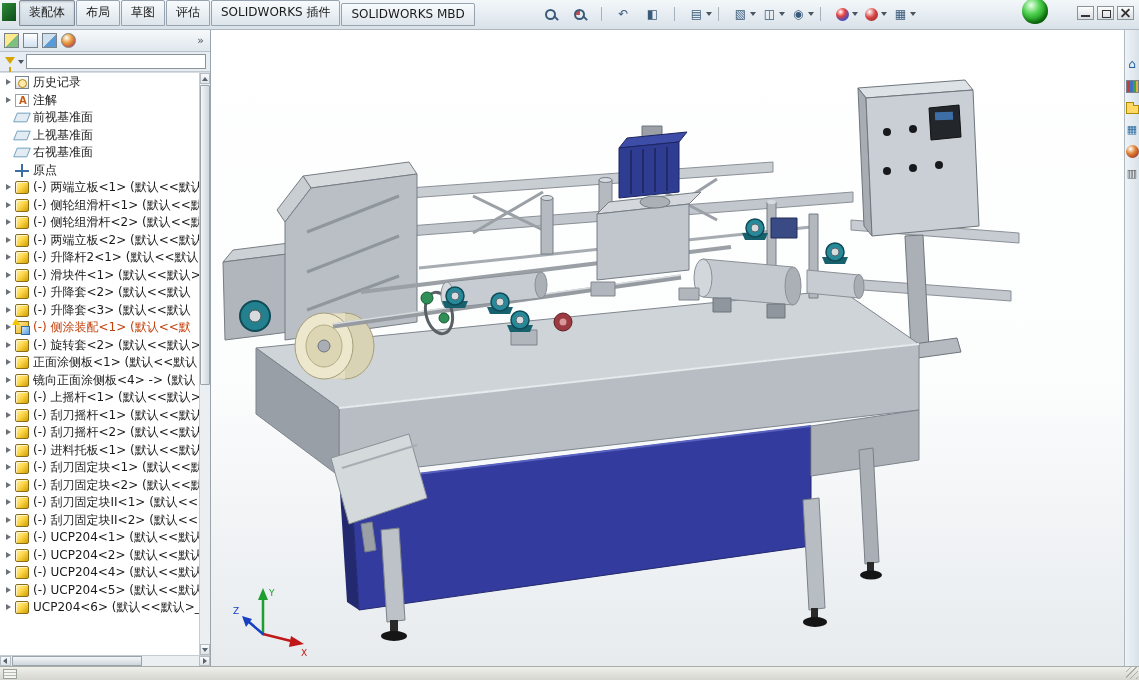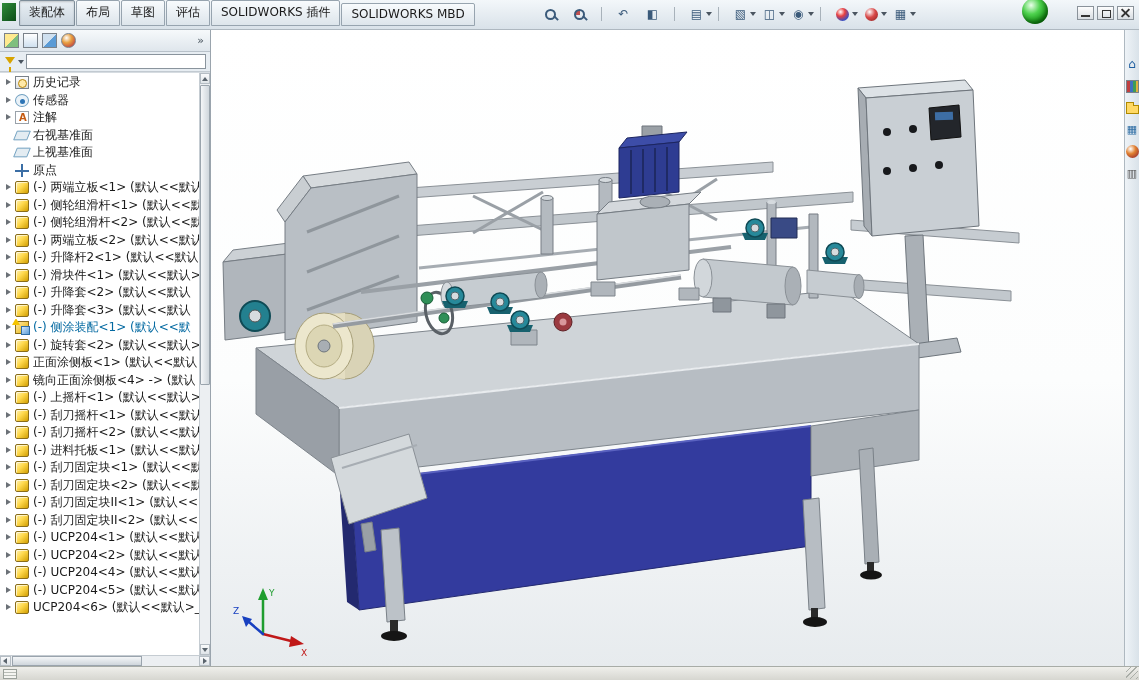--- a/index.html
+++ b/index.html
@@ -87,21 +87,21 @@
   .ti-sensors{background:#eaf2f8;border:1px solid #6f9fc0;border-radius:50%;}
   .ti-sensors::after{content:"";position:absolute;left:4px;top:4px;width:5px;height:5px;border-radius:50%;background:#2e75b6;}
   .ti-annotations{background:#fff;border:1px solid #9aa2aa;}
   .ti-annotations::after{content:"A";position:absolute;left:3px;top:0;font-weight:bold;font-size:10px;color:#c55a11;}
   .ti-plane{background:rgba(142,178,205,.25);border:1px solid #6f9fc0;transform:skewX(-22deg) scaleY(.72);}
   .ti-origin::before{content:"";position:absolute;left:6px;top:0;width:2px;height:13px;background:#3b6ea5;}
   .ti-origin::after{content:"";position:absolute;left:0;top:6px;width:14px;height:2px;background:#3b6ea5;}
   .warn{position:absolute;left:-4px;top:-4px;width:0;height:0;border-left:4px solid transparent;
         border-right:4px solid transparent;border-bottom:7px solid #f5c400;}
   .tree-label{font-size:12px;overflow:hidden;}
-  .row-warning .tree-label{color:#0369a1;}
+  .row-warning .tree-label{color:#c2410c;}
   .vscroll{position:absolute;top:0;right:0;bottom:0;width:11px;background:#eceff2;border-left:1px solid #c5ccd2;}
   .vs-btn{height:11px;position:relative;background:linear-gradient(#fafbfc,#dfe4e8);border:1px solid #b5bdc4;}
   .vs-bottom{position:absolute;bottom:0;left:0;right:0;}
   .vs-up::after{content:"";position:absolute;left:1px;top:3px;border-left:3px solid transparent;
                 border-right:3px solid transparent;border-bottom:4px solid #5a646d;}
   .vs-down::after{content:"";position:absolute;left:1px;top:3px;border-left:3px solid transparent;
                 border-right:3px solid transparent;border-top:4px solid #5a646d;}
   .vs-thumb{position:absolute;top:12px;left:0;right:0;height:300px;background:linear-gradient(90deg,#f4f6f8,#cfd6dc);
                 border:1px solid #9aa4ad;border-radius:1px;}
   .hscroll{height:11px;flex:none;position:relative;background:#eceff2;border-top:1px solid #c5ccd2;}
@@ -247,37 +247,37 @@
     </div>
     <div class="tree-wrap">
       <div class="tree">
         <div class="tree-row">
             <span class="twisty"></span>
             <span class="tree-icon ti-history"></span>
             <span class="tree-label">历史记录</span>
           </div>
           <div class="tree-row">
             <span class="twisty"></span>
-            <span class="tree-icon ti-sensors"></span>
-            <span class="tree-label">传感器</span>
-          </div>
-          <div class="tree-row">
-            <span class="twisty"></span>
             <span class="tree-icon ti-annotations"></span>
             <span class="tree-label">注解</span>
+          </div>
+          <div class="tree-row">
+            <span class="twisty" style="visibility: hidden;"></span>
+            <span class="tree-icon ti-plane"></span>
+            <span class="tree-label">前视基准面</span>
+          </div>
+          <div class="tree-row">
+            <span class="twisty" style="visibility: hidden;"></span>
+            <span class="tree-icon ti-plane"></span>
+            <span class="tree-label">上视基准面</span>
           </div>
           <div class="tree-row">
             <span class="twisty" style="visibility: hidden;"></span>
             <span class="tree-icon ti-plane"></span>
             <span class="tree-label">右视基准面</span>
-          </div>
-          <div class="tree-row">
-            <span class="twisty" style="visibility: hidden;"></span>
-            <span class="tree-icon ti-plane"></span>
-            <span class="tree-label">上视基准面</span>
           </div>
           <div class="tree-row">
             <span class="twisty" style="visibility: hidden;"></span>
             <span class="tree-icon ti-origin"></span>
             <span class="tree-label">原点</span>
           </div>
           <div class="tree-row">
             <span class="twisty"></span>
             <span class="tree-icon ti-part"></span>
             <span class="tree-label">(-) 两端立板&lt;1&gt; (默认&lt;&lt;默认</span>

